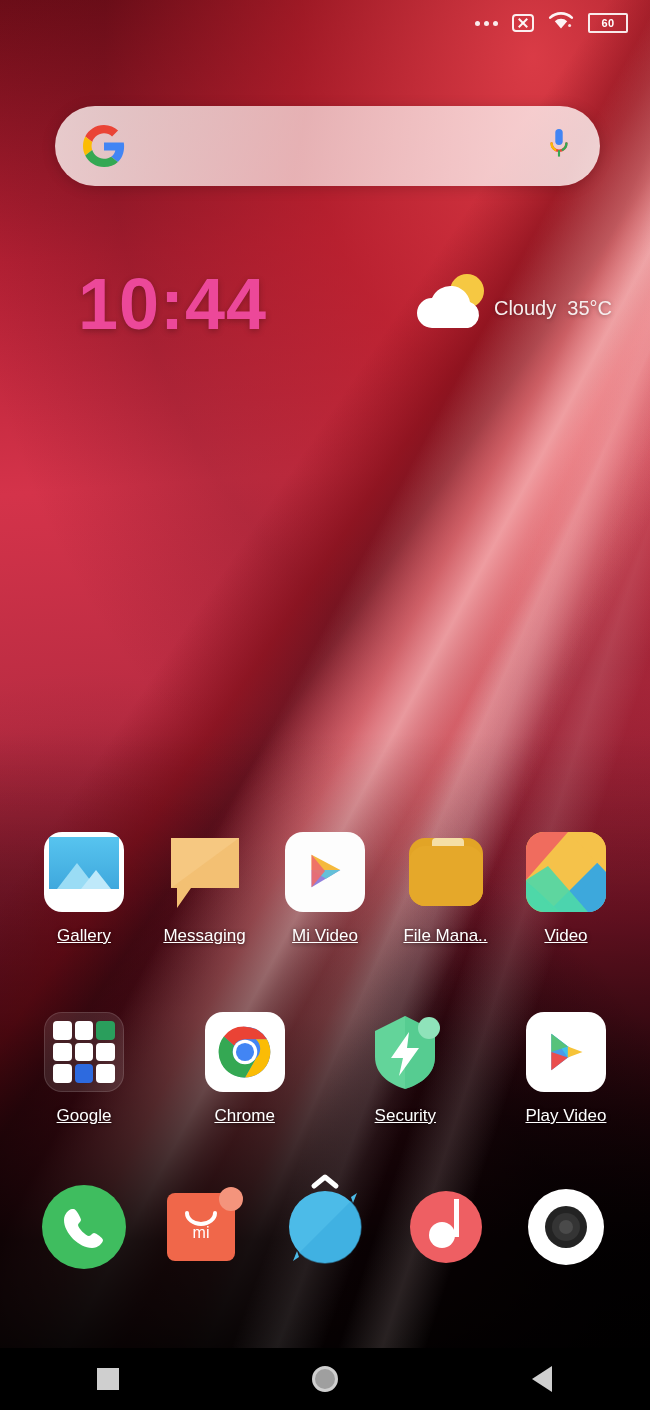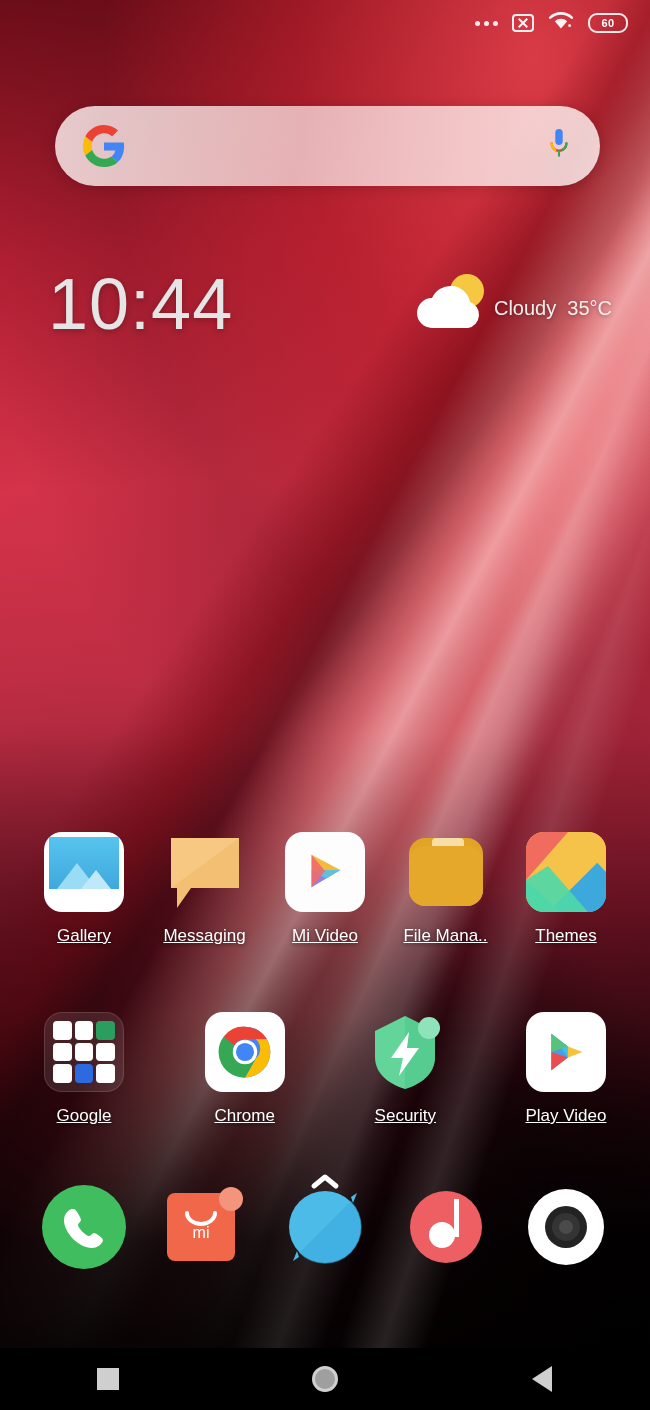--- a/index.html
+++ b/index.html
@@ -44,41 +44,41 @@
     border-radius:4px; position:relative;
   }
   .sb-sim::before,.sb-sim::after{
     content:""; position:absolute; left:50%; top:50%; width:12px; height:2px;
     background:rgba(255,255,255,.95); transform-origin:center;
   }
   .sb-sim::before{ transform:translate(-50%,-50%) rotate(45deg); }
   .sb-sim::after { transform:translate(-50%,-50%) rotate(-45deg); }
   .sb-batt{
     width:40px; height:20px; border:2px solid rgba(255,255,255,.9);
-    border-radius:9px; display:flex; align-items:center; justify-content:center;
+    border-radius:2px; display:flex; align-items:center; justify-content:center;
     font-size:11px; font-weight:bold; color:#fff; letter-spacing:.3px;
   }
 
   
   #searchbar{
     position:absolute; left:55px; top:106px; width:545px; height:80px;
     border-radius:40px; z-index:4;
     background:linear-gradient(100deg, rgba(255,248,246,.80) 0%, rgba(255,240,238,.70) 45%, rgba(255,246,245,.82) 100%);
     box-shadow:0 2px 14px rgba(0,0,0,.18);
     display:flex; align-items:center; justify-content:space-between;
     padding:0 28px;
   }
   .g-logo{ width:42px; height:42px; }
   .mic{ width:26px; height:36px; }
 
   
   #clockwidget{ position:absolute; left:48px; top:268px; z-index:4; }
   #clock{
-    font-size:72px; font-weight:400; color:#e5e5e5; line-height:1;
-    letter-spacing:1px; text-shadow:0 2px 6px rgba(0,0,0,.25);
+    font-size:72px; font-weight:700; color:#ec4899; line-height:1;
+    letter-spacing:1px; text-shadow:0 2px 6px rgba(0,0,0,.25);margin-left:30px;
   }
   #dateline{
     margin-top:16px; font-size:19px; font-weight:bold; color:#f2eaea;
     text-shadow:0 1px 4px rgba(0,0,0,.3);
   }
   #weatherwidget{
     position:absolute; right:38px; top:272px; z-index:4;
     display:flex; align-items:center;
   }
   .wicon{ width:84px; height:62px; }
@@ -256,21 +256,21 @@
           <rect width="80" height="80" fill="#F5C24A"></rect>
           <path d="M0 0 H42 L0 48 Z" fill="#F06C5E"></path>
           <path d="M80 22 V80 H22 Z" fill="#3DA8DC"></path>
           <path d="M0 48 L34 80 H0 Z" fill="#4ED8A8"></path>
           <path d="M34 80 L80 34 V80 Z" fill="#3DA8DC"></path>
           <path d="M0 48 L30 80 H62 L22 34 Z" fill="#4ED8A8" opacity=".9"></path>
           <path d="M42 0 L80 40 V0 Z" fill="#F5C24A"></path>
         </svg>
       </div>
     </div>
-    <div class="applabel">Themes</div>
+    <div class="applabel">Video</div>
   </div>
 </div>
 
 <div class="approw" id="row2">
 
   <div class="app">
     <div class="appicon">
       <div class="folder">
         <span class="mini" style="background:#fff;"></span>
         <span class="mini" style="background:#fff;"></span>

